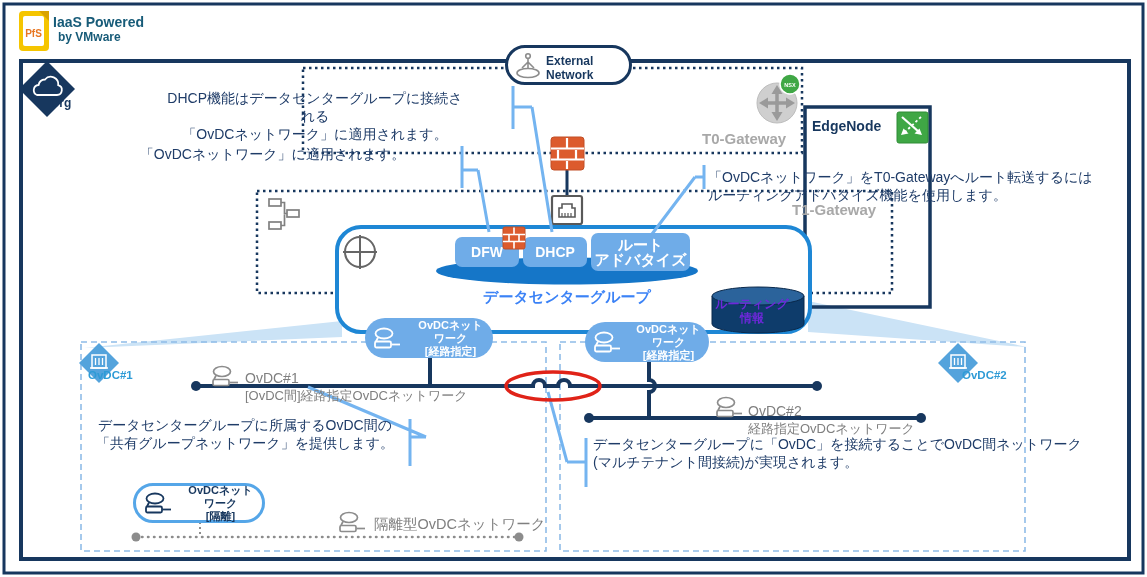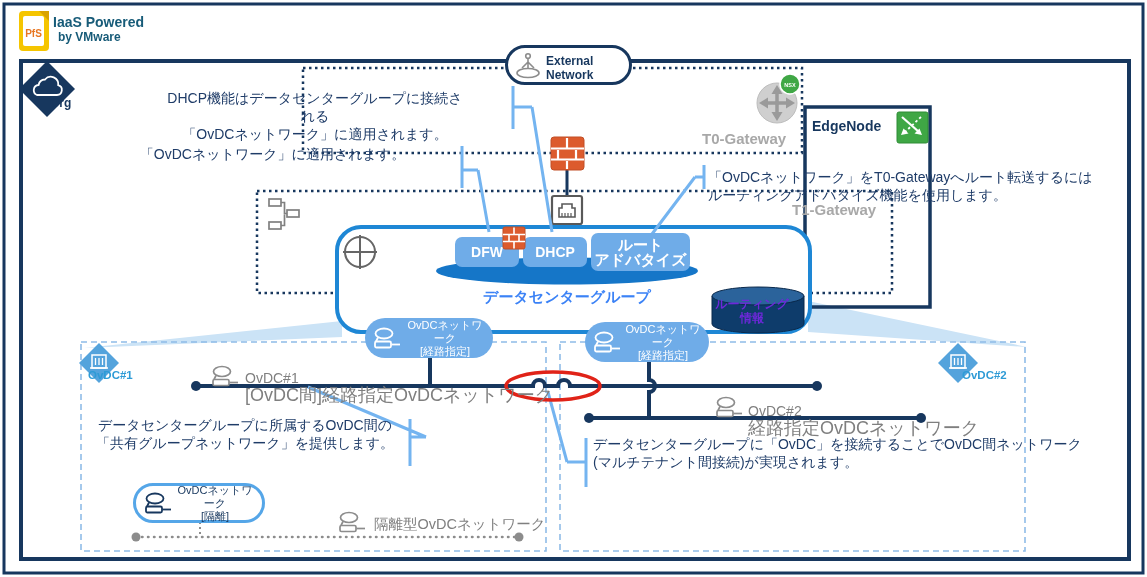--- a/index.html
+++ b/index.html
@@ -10,33 +10,33 @@
   .txt{position:absolute;white-space:nowrap}
   .b{font-weight:bold}
   .navy{color:#17375E}
   .gray{color:#7F7F7F}
   .gwlabel{position:absolute;white-space:nowrap;font-weight:bold;font-size:15px;color:#A8A8A8}
   .ann{position:absolute;font-weight:normal;font-size:14px;line-height:18px;color:#1F3C68;text-align:center}
   .ann span{display:block}
   .ann.left{text-align:left}
   .btn{position:absolute;background:#6FACE8;border-radius:7px;color:#fff;font-weight:bold;
        display:flex;flex-direction:column;align-items:center;justify-content:center;text-align:center}
-  .pill{position:absolute;background:#6FACE8;border-radius:21px;color:#fff;font-weight:normal;
-        display:flex;align-items:center;gap:4px;padding:0 8px;box-sizing:border-box}
+  .pill{position:absolute;background:#6FACE8;border-radius:21px;color:#fff;font-weight:bold;
+        display:flex;align-items:center;gap:15px;padding:0 8px;box-sizing:border-box}
   .pill .lines{font-size:11px;line-height:13px;text-align:center;flex:1}
   .pill .lines span{display:block}
   .pill.outline{background:#fff;border:3px solid #55A6E8;color:#17375E}
   .extpill{position:absolute;left:505px;top:45px;width:127px;height:40px;background:#fff;
            border:3px solid #17375E;border-radius:21px;box-sizing:border-box;
            display:flex;align-items:flex-end;gap:4px;padding:0 6px}
   .extpill .lines{font-size:12px;line-height:14px;font-weight:bold;color:#17375E}
   .extpill .lines span{display:block}
   .netlabel{position:absolute;white-space:nowrap;color:#7F7F7F;line-height:17px}
   .netlabel .nm{display:block;font-size:14px}
-  .netlabel .ds{display:block;font-size:18px}
+  .netlabel .ds{display:block;font-size:13px}
   .ovdctag{position:absolute;white-space:nowrap;font-weight:bold;font-size:11.5px;color:#2E9BD6}
   .logo1{position:absolute;left:53px;top:14px;font-weight:bold;font-size:14px;color:#175B78;white-space:nowrap}
   .logo2{position:absolute;left:58px;top:30px;font-weight:bold;font-size:12px;color:#175B78;white-space:nowrap}
   .dcglabel{position:absolute;left:427px;top:288px;width:280px;text-align:center;
             font-weight:bold;font-size:15px;color:#3b82f6}
   .routing{position:absolute;left:712px;top:297px;width:80px;text-align:center;color:#6d28d9;
            font-weight:bold;font-size:12px;line-height:14px}
   .routing span{display:block}
 </style>
 </head>

